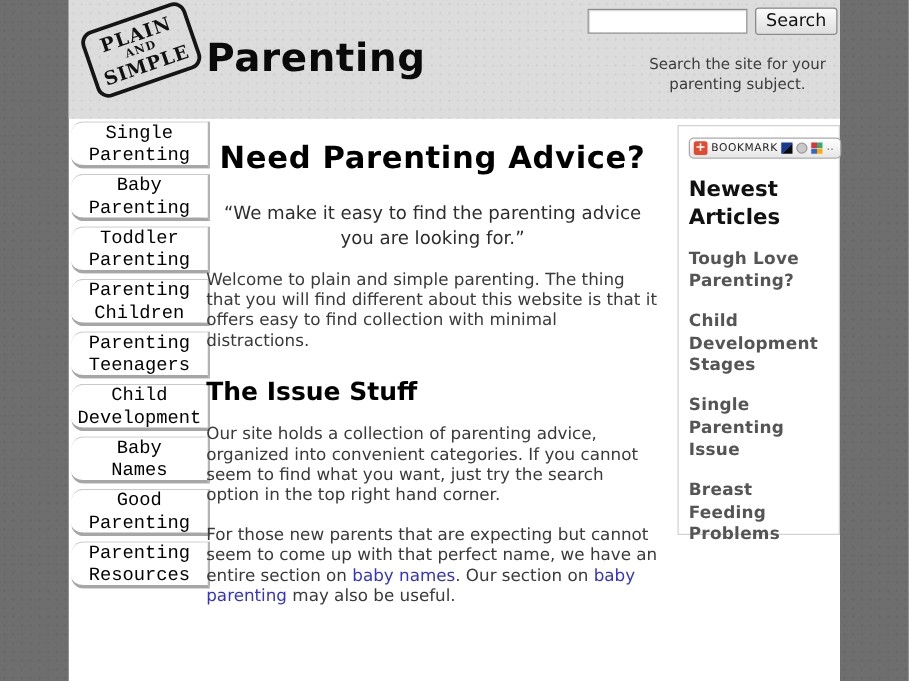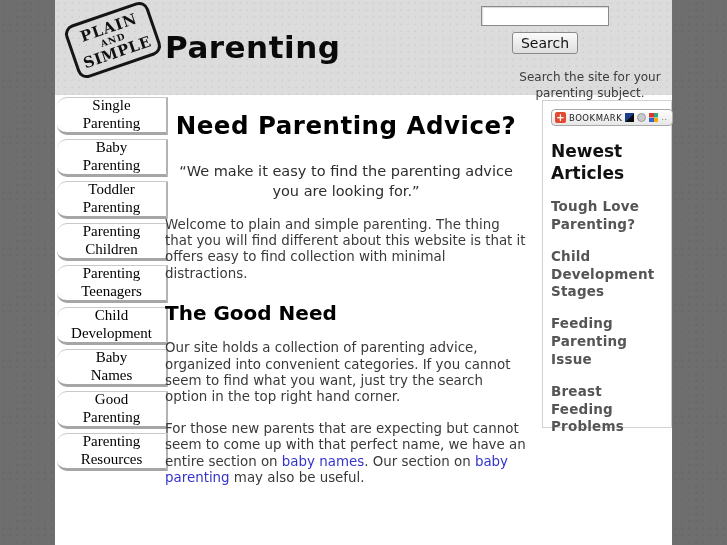--- a/index.html
+++ b/index.html
@@ -29,43 +29,43 @@
     line-height:1;
   }
   .stamp .l1 { font-size:15px; letter-spacing:1px; }
   .stamp .l2 { font-size:9px;  letter-spacing:1px; margin:1px 0; }
   .stamp .l3 { font-size:15px; letter-spacing:0.5px; }
   .site-title {
     position:absolute; left:110px; top:29px;
     font-size:31px; font-weight:bold; color:#0a0a0a; letter-spacing:0.5px;
   }
   .search-area { position:absolute; top:6px; right:2px; width:250px; }
-  .search-row { display:flex; justify-content:flex-end; align-items:center; gap:6px;flex-direction:column; }
+  .search-row { display:flex; justify-content:flex-end; align-items:center; gap:6px; }
   .search-input {
     width:128px; height:20px; border:1px solid #8a8a8a; background:#fff;
     font-size:13px; padding:0 3px; box-shadow:inset 1px 1px 1px rgba(0,0,0,0.15);
   }
   .search-button {
     height:22px; padding:0 8px; font-size:14px; color:#111;
     background:linear-gradient(#fbfbfb,#dedede); border:1px solid #8a8a8a; border-radius:3px;
     font-family:"DejaVu Sans", sans-serif; cursor:pointer;
   }
   .search-caption {
     margin-top:15px; margin-left:auto; width:160px; text-align:center;
     font-size:12px; color:#3c3c3c; line-height:1.35;
   }
 
   
   .nav { position:absolute; left:2px; top:97px; width:111px; list-style:none; }
   .nav li {
     height:38px; margin-bottom:4px; background:#fff;
     border-top:1px solid #c9c9c9; border-right:2px solid #b3b3b3; border-bottom:3px solid #a6a6a6;
     border-radius:10px 0 0 10px;
-    display:flex; flex-direction:column; align-items:center; justify-content:flex-end;
-    font-family:Liberation Serif, serif; font-size:15px; color:#000; line-height:18px;
+    display:flex; flex-direction:column; align-items:center; justify-content:flex-start;
+    font-family:Liberation Mono, monospace; font-size:15px; color:#000; line-height:18px;
     cursor:pointer;
   }
 
   
   .main { position:absolute; left:110px; top:95px; width:362px; color:#3a3a3a; }
   .main h1 {
     margin-top:16px; text-align:center; font-size:24.5px; letter-spacing:0.5px;
     color:#000; font-weight:bold;
   }
   .quote {
@@ -170,35 +170,35 @@
     <li>
       <span>Parenting</span>
       <span>Resources</span>
     </li>
   </ul>
 
   <div class="main">
     <h1>Need Parenting Advice?</h1>
     <div class="quote">“We make it easy to find the parenting advice you are looking for.”</div>
     <p>Welcome to plain and simple parenting.  The thing that you will find different about this website is that it offers easy to find collection with minimal distractions.</p>
-    <h2>The Good Need</h2>
+    <h2>The Issue Stuff</h2>
     <p>Our site holds a collection of parenting advice, organized into convenient categories.  If you cannot seem to find what you want, just try the search option in the top right hand corner.</p>
     <p><span>For those new parents that are expecting but cannot seem to come up with that perfect name, we have an entire section on </span><a>baby names</a><span>. Our section on </span><a>baby parenting</a><span> may also be useful.</span></p>
 
   </div>
 
   <div class="rightbox">
     <div class="bookmark">
       <span class="bm-plus">+</span>
       <span class="bm-label">BOOKMARK</span>
       <span class="bm-ico bm-digg"></span>
       <span class="bm-ico bm-stumble"></span>
       <span class="bm-ico bm-grid"></span>
       <span class="bm-more">..</span>
     </div>
     <div class="right-heading">Newest Articles</div>
     <a class="article-link">Tough Love Parenting?</a>
     <a class="article-link">Child Development Stages</a>
-    <a class="article-link">Feeding Parenting Issue</a>
+    <a class="article-link">Single Parenting Issue</a>
     <a class="article-link">Breast Feeding Problems</a>
   </div>
 
 </div>
 
 </body></html>

